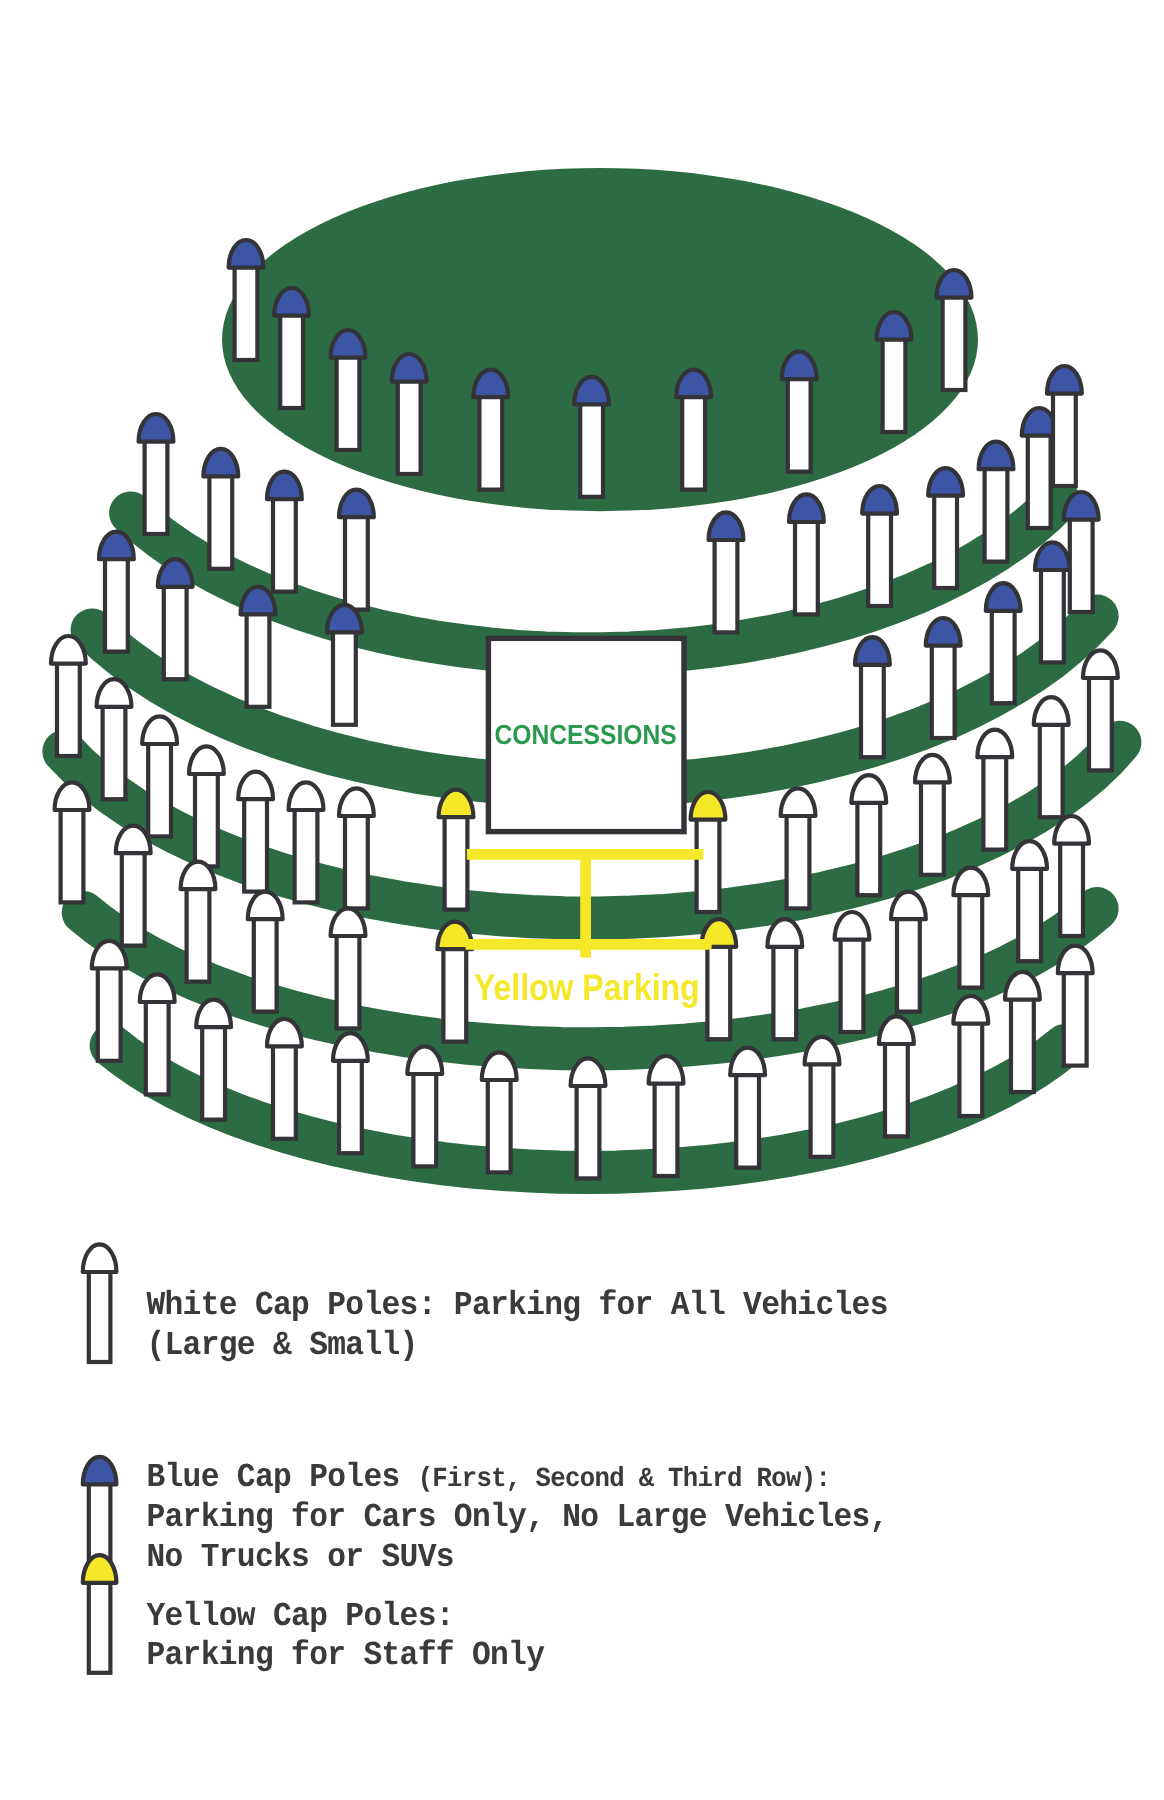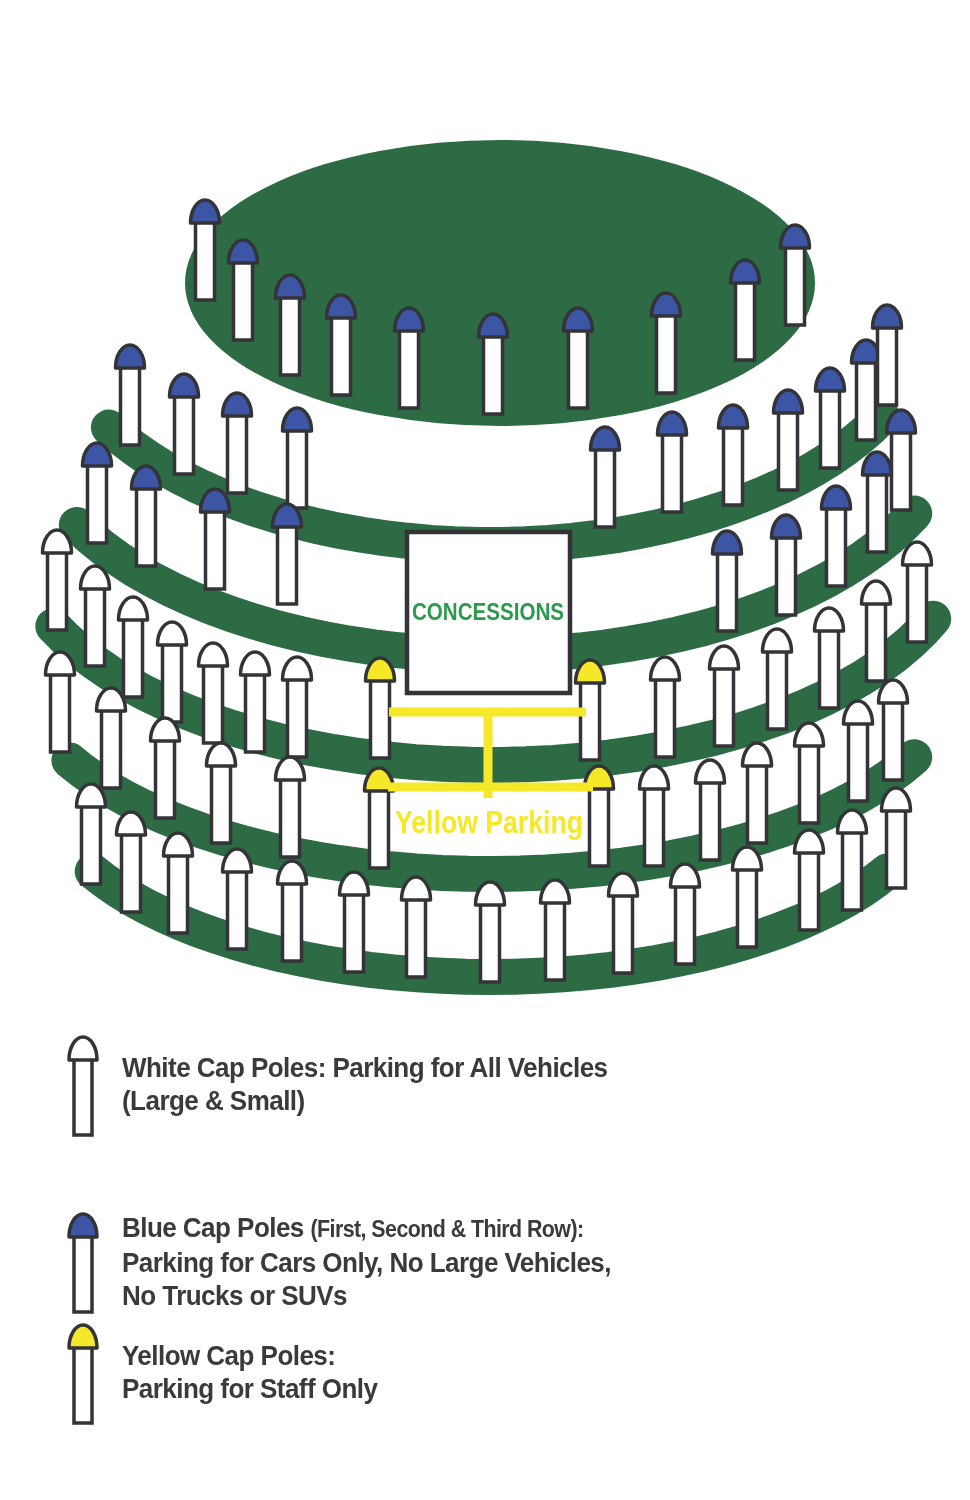--- a/index.html
+++ b/index.html
@@ -5,21 +5,21 @@
   html,body{margin:0;padding:0;}
   body{
     width:970px;height:1500px;background:#ffffff;position:relative;
     font-family:"Liberation Sans", sans-serif;overflow:hidden;
   }
   #stage{position:absolute;left:0;top:0;width:970px;height:1500px;}
   svg text{font-family:"Liberation Sans", sans-serif;}
   .concessions-label{font-weight:bold;font-size:23px;}
   .yellow-parking-label{font-weight:bold;font-size:31px;}
   .legend{position:absolute;left:66px;top:0;width:860px;}
-  .legend-item{position:absolute;display:flex;align-items:center;}
+  .legend-item{position:absolute;display:flex;align-items:flex-end;font-family:Liberation Mono, monospace;}
   .legend-text{margin-left:22px;font-weight:bold;color:#3a3a3d;
     font-size:28px;line-height:33px;letter-spacing:-0.6px;
     transform:scaleX(.93);transform-origin:left top;white-space:nowrap;}
   .seg-md{font-size:23px;}
   .legend-icon{flex:0 0 auto;}
 </style>
 </head>
 <body>
 
 <div id="stage">
@@ -369,21 +369,21 @@
         <svg width="34" height="108" class="legend-icon">
           <rect x="8" y="27" width="18" height="78" fill="#ffffff" stroke="#333338" stroke-width="3.5"></rect>
           <path d="M 3 30 A 14 23 0 0 1 31 30 Z" fill="#3c55a5" stroke="#333338" stroke-width="3.5" stroke-linejoin="round"></path>
         </svg>
         <div class="legend-text">
           <div><span>Blue Cap Poles </span><span class="seg-md">(First, Second &amp; Third Row):</span></div>
           <div><span>Parking for Cars Only, No Large Vehicles,</span></div>
           <div><span>No Trucks or SUVs</span></div>
         </div>
       </div>
-      <div class="legend-item" style="top: 1318px;">
+      <div class="legend-item" style="top: 1289px;">
         <svg width="34" height="108" class="legend-icon">
           <rect x="8" y="27" width="18" height="78" fill="#ffffff" stroke="#333338" stroke-width="3.5"></rect>
           <path d="M 3 30 A 14 23 0 0 1 31 30 Z" fill="#f5e829" stroke="#333338" stroke-width="3.5" stroke-linejoin="round"></path>
         </svg>
         <div class="legend-text">
           <div><span>Yellow Cap Poles:</span></div>
           <div><span>Parking for Staff Only</span></div>
         </div>
       </div>
     </div>

